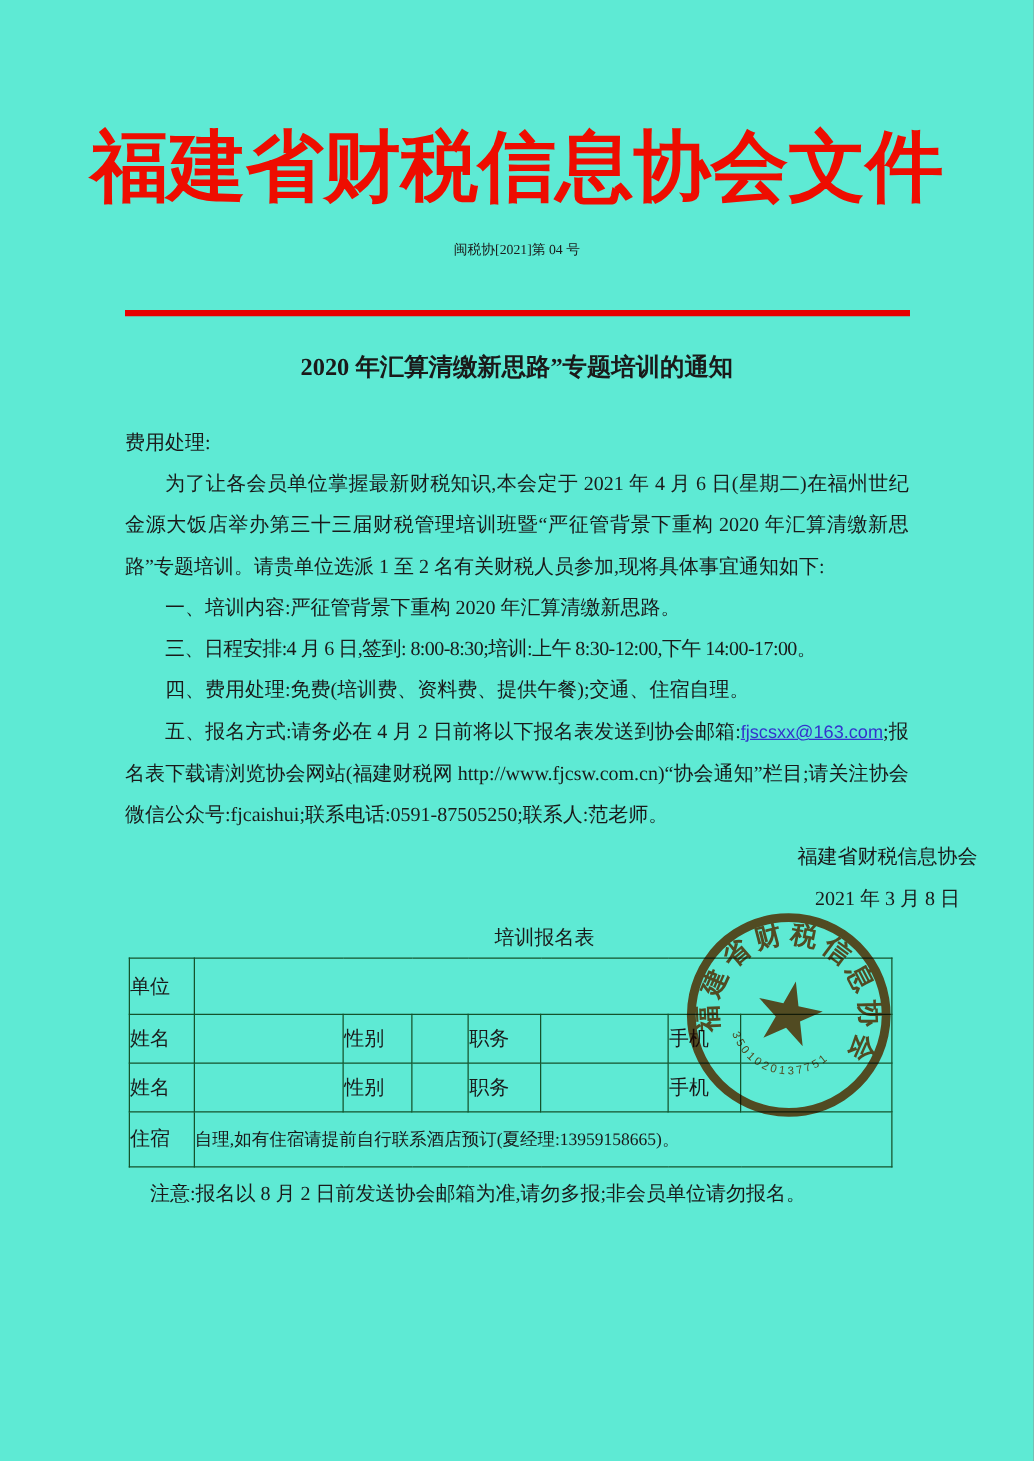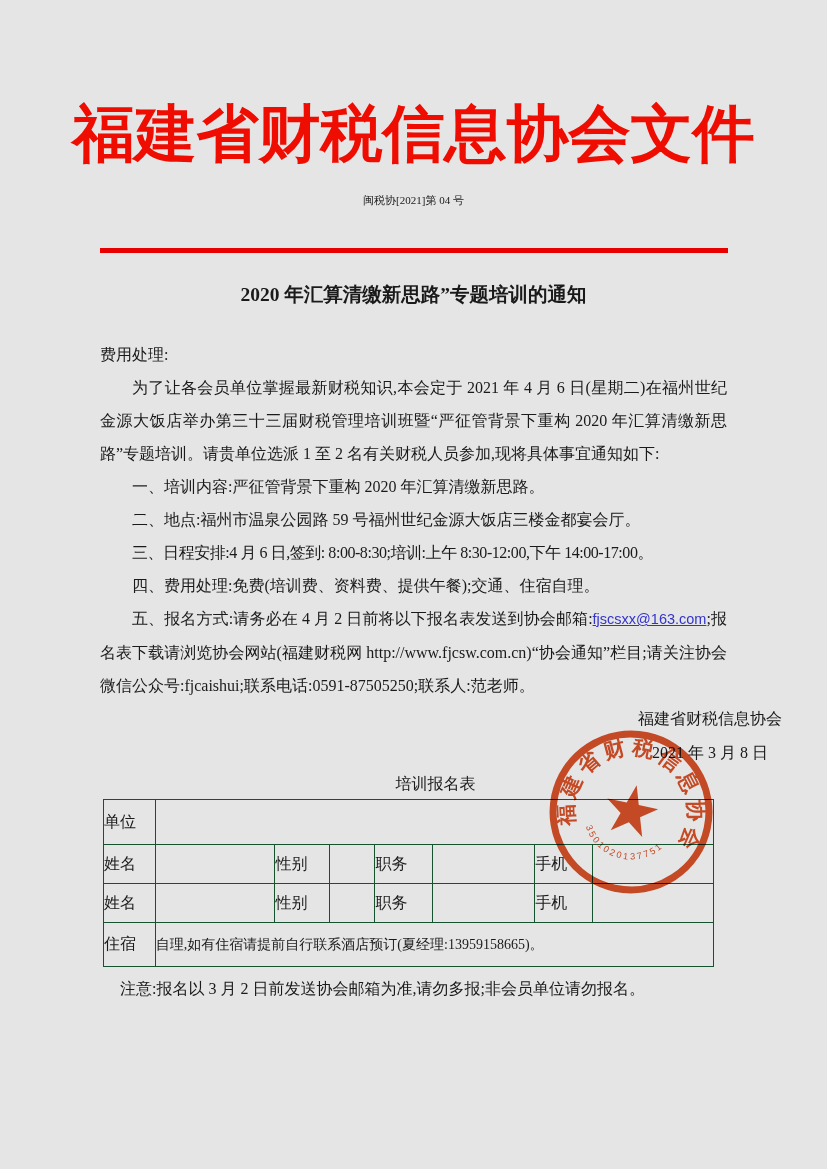--- a/index.html
+++ b/index.html
@@ -2,21 +2,21 @@
 <html><head>
 <meta charset="utf-8">
 <style>
   * { margin: 0; padding: 0; box-sizing: border-box; }
   html, body { background: #888; }
   .page {
     position: relative;
     width: 827px;
     height: 1169px;
     margin: 0 auto;
-    background: #e5e5e5;
+    background: #5eead4;
     overflow: hidden;
     font-family: "Liberation Serif", "DejaVu Serif", serif;
     color: #1a1a1a;
   }
   .letterhead {
     margin-top: 98px;
     text-align: center;
     font-family: "Liberation Sans", "DejaVu Sans", sans-serif;
     font-weight: bold;
     font-size: 62px;
@@ -124,21 +124,20 @@
   <div class="red-rule"></div>
 
   <div class="title">
     <span class="tline">2020 年汇算清缴新思路”专题培训的通知</span>
   </div>
 
   <div class="doc-body">
     <p>费用处理:</p>
     <p class="indent">为了让各会员单位掌握最新财税知识,本会定于 2021 年 4 月 6 日(星期二)在福州世纪金源大饭店举办第三十三届财税管理培训班暨“严征管背景下重构 2020 年汇算清缴新思路”专题培训。请贵单位选派 1 至 2 名有关财税人员参加,现将具体事宜通知如下:</p>
     <p class="indent">一、培训内容:严征管背景下重构 2020 年汇算清缴新思路。</p>
-    <p class="indent">二、地点:福州市温泉公园路 59 号福州世纪金源大饭店三楼金都宴会厅。</p>
     <p class="indent nowrap squeeze">三、日程安排:4 月 6 日,签到: 8:00-8:30;培训:上午 8:30-12:00,下午 14:00-17:00。</p>
     <p class="indent">四、费用处理:免费(培训费、资料费、提供午餐);交通、住宿自理。</p>
     <p class="indent"><span>五、报名方式:请务必在 4 月 2 日前将以下报名表发送到协会邮箱:</span><a class="email">fjscsxx@163.com</a><span>;报名表下载请浏览协会网站(福建财税网 http://www.fjcsw.com.cn)“协会通知”栏目;请关注协会微信公众号:fjcaishui;联系电话:0591-87505250;联系人:范老师。</span></p>
   </div>
 
   <div class="sig">
     <div>福建省财税信息协会</div>
     <div>2021 年 3 月 8 日</div>
   </div>
 
@@ -180,21 +179,21 @@
       <td>手机</td>
       <td></td>
     </tr>
     <tr class="r-lodging">
       <td>住宿</td>
       <td colspan="7" class="lodging-note">自理,如有住宿请提前自行联系酒店预订(夏经理:13959158665)。</td>
     </tr>
   </tbody>
     </table>
 
-  <p class="note">注意:报名以 3 月 2 日前发送协会邮箱为准,请勿多报;非会员单位请勿报名。</p>
+  <p class="note">注意:报名以 8 月 2 日前发送协会邮箱为准,请勿多报;非会员单位请勿报名。</p>
 
   <svg class="seal" width="172" height="172" viewBox="0 0 170 170">
     <g transform="rotate(12 85 85)">
       <circle cx="85" cy="85" r="77" fill="none" stroke="#d8481d" stroke-width="7"></circle>
       <path id="sealTopArc" d="M 33.3 109.1 A 57 57 0 1 1 136.7 109.1" fill="none"></path>
       <path id="sealBottomArc" d="M 44.3 108.5 A 47 47 0 0 0 125.7 108.5" fill="none"></path>
       <text font-size="21" font-weight="bold" fill="#d8481d" font-family="Liberation Serif, DejaVu Serif, serif">
         <textPath href="#sealTopArc" textLength="226" lengthAdjust="spacing">福建省财税信息协会</textPath>
       </text>
       <text font-size="9" fill="#d8481d" font-family="Liberation Sans, DejaVu Sans, sans-serif">

